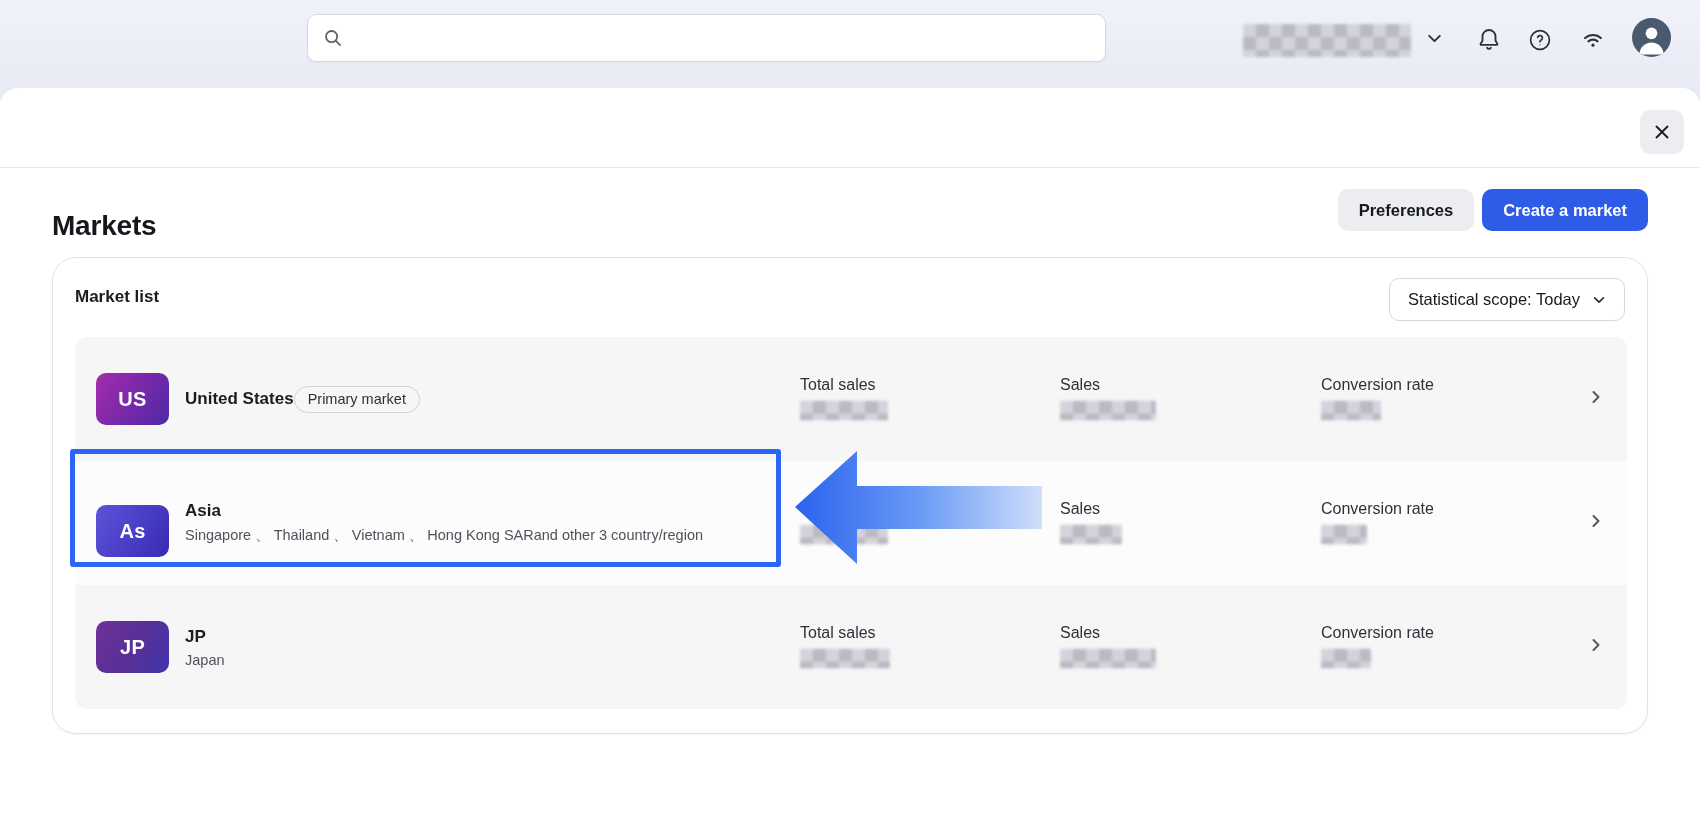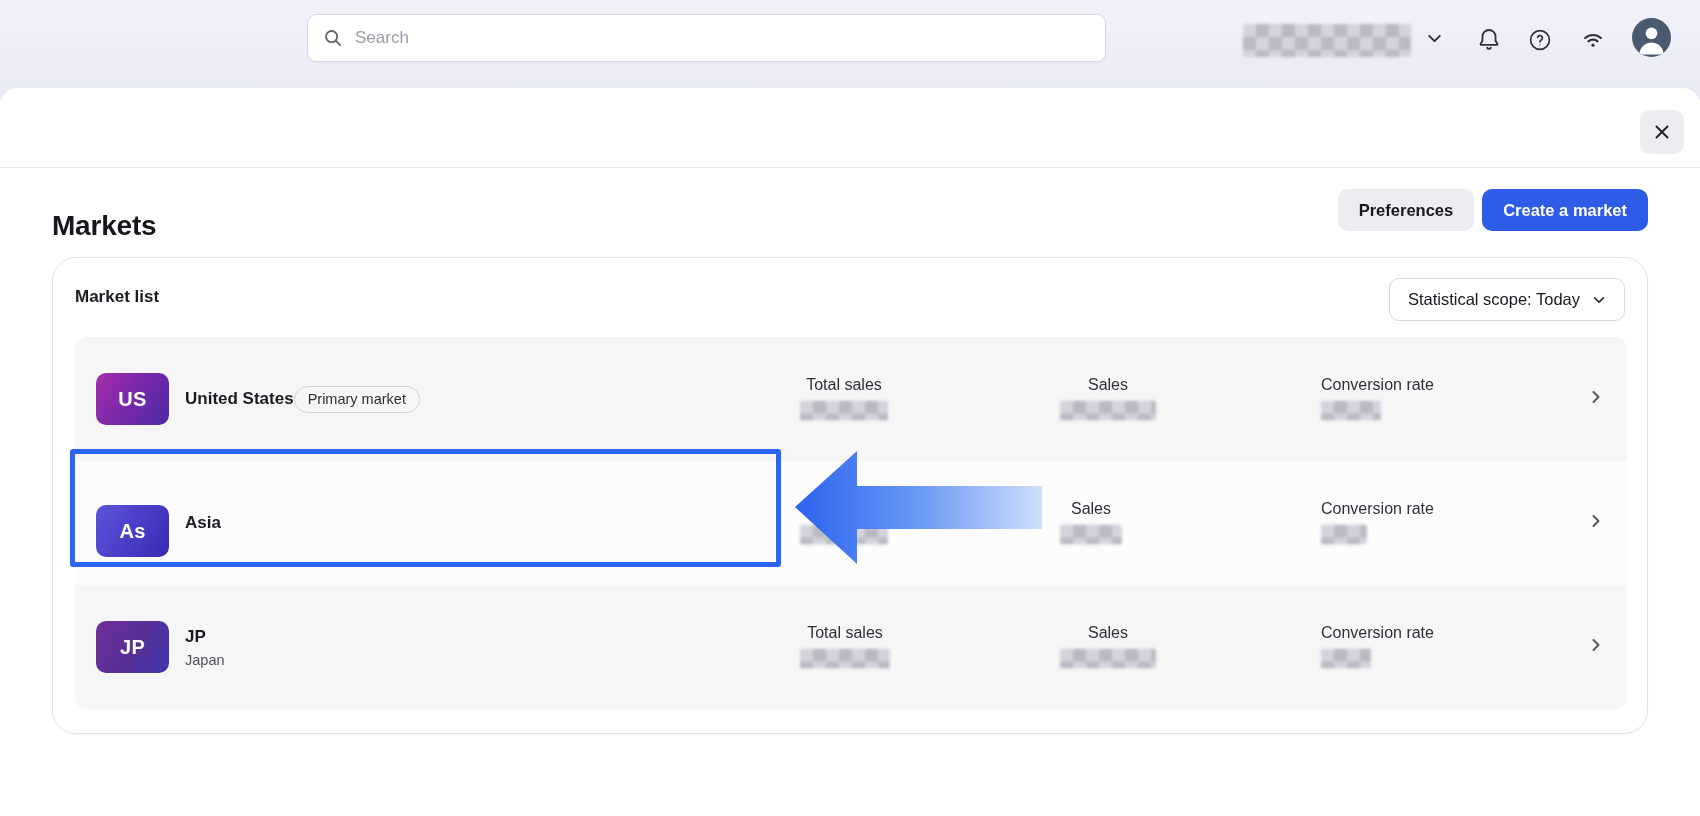--- a/index.html
+++ b/index.html
@@ -72,21 +72,21 @@
   .card-title { position:absolute; left:22px; top:29px; font-size:17px; font-weight:600; color:#1a1c21; }
   .scope-btn {
     position:absolute; right:22px; top:20px; height:43px;
     background:#fff; border:1px solid #d7d8de; border-radius:10px;
     display:flex; align-items:center; gap:12px; padding:0 18px;
     font-size:16.5px; font-weight:500; color:#17191e; cursor:pointer;
   }
 
   .market-list {
     position:absolute; left:22px; top:79px; width:1552px; height:372px;
-    border-radius:12px; overflow:hidden;text-align:center;
+    border-radius:12px; overflow:hidden;
   }
   .row { position:relative; height:124px; display:flex; align-items:center; padding-left:21px; cursor:pointer; }
   .row-gray  { background:#f6f6f7; }
   .row-light { background:#fcfcfd; }
   .badge {
     width:73px; height:52px; border-radius:10px; flex:0 0 auto;
     display:flex; align-items:center; justify-content:center;
     color:#fff; font-size:20px; font-weight:700; letter-spacing:.3px;
   }
   .badge-us { background:linear-gradient(122deg,#a52dac 0%,#7c29aa 45%,#4d2aa5 100%); }
@@ -126,21 +126,20 @@
 <body>
 
 <div class="topbar">
   <div class="search-box">
     <span style="display:flex;">
       <svg width="20" height="20" viewBox="0 0 20 20" fill="none" stroke="#60636f" stroke-width="1.8">
         <circle cx="8.6" cy="8.6" r="5.6"></circle>
         <path d="M12.9 12.9l4.2 4.2" stroke-linecap="round"></path>
       </svg>
     </span>
-    <input class="search-input" placeholder="Search" style="">
   </div>
 
   <div class="store-blur redacted"></div>
 
   <div class="tb-icon tb-chevron">
     <svg width="17" height="17" viewBox="0 0 16 16" fill="none" stroke="#2f3138" stroke-width="1.8" stroke-linecap="round" stroke-linejoin="round">
         <path d="M3 5.5l5 5 5-5"></path>
       </svg>
   </div>
   <div class="tb-icon tb-bell">
@@ -241,20 +240,21 @@
       </div>
 
       <div class="row row-light">
         <div class="badge badge-as">
           <span>As</span>
         </div>
         <div class="names">
           <div class="name-line">
             <span class="m-name">Asia</span>
           </div>
+          <div class="m-sub">Singapore 、 Thailand 、 Vietnam 、 Hong Kong SARand other 3 country/region</div>
         </div>
         <div class="stat stat-1">
           <div class="stat-label">Total sales</div>
           <div class="stat-val redacted" style="width:88px;"></div>
         </div>
         <div class="stat stat-2">
           <div class="stat-label">Sales</div>
           <div class="stat-val redacted" style="width:62px;"></div>
         </div>
         <div class="stat stat-3">

